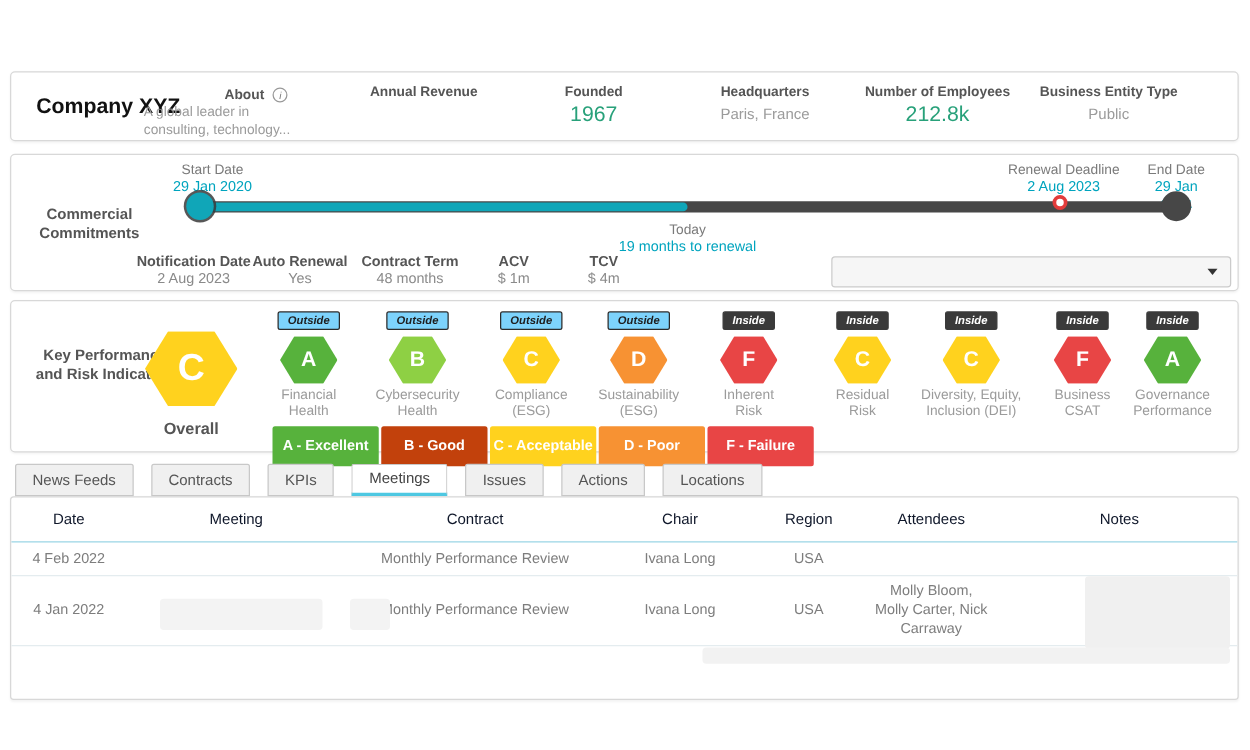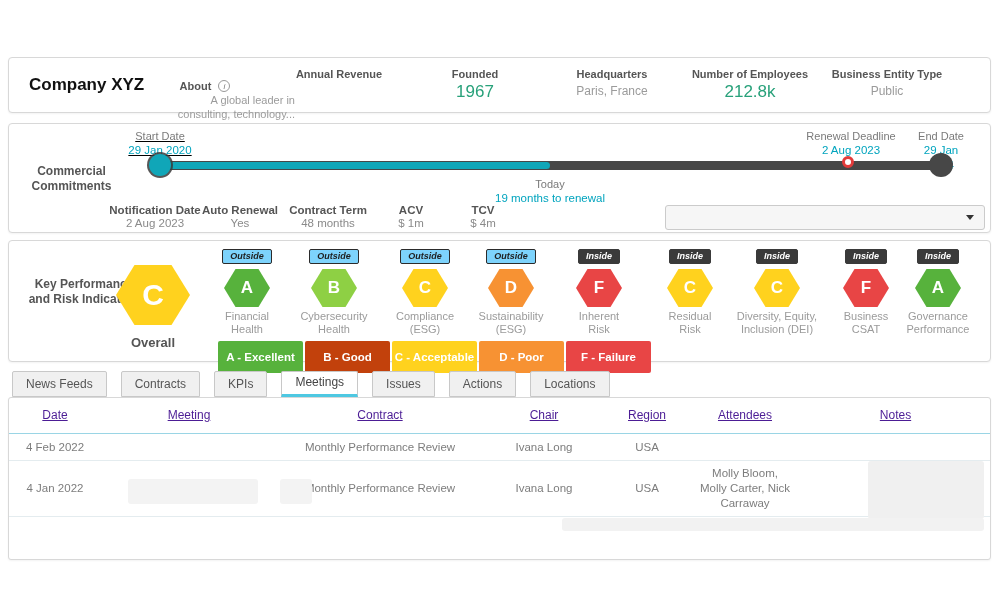--- a/index.html
+++ b/index.html
@@ -5,21 +5,21 @@
   * { margin:0; padding:0; box-sizing:border-box; }
   body { font-family:"Liberation Sans", sans-serif; background:#fff; }
   .page { position:relative; width:1000px; height:600px; background:#fff; overflow:hidden; }
 
   .card { position:absolute; background:#fff; border:1px solid #d8d8d8; border-radius:4px;
           box-shadow:0 1px 2px rgba(0,0,0,.05); }
 
   
   .header-card { left:8px; top:57px; width:983px; height:56px; }
   .company-name { position:absolute; left:20px; top:17px; font-size:17px; font-weight:bold; color:#111; }
-  .about { position:absolute; left:196px; top:22px; transform:translateX(-50%); width:180px; text-align:right; }
+  .about { position:absolute; left:196px; top:12px; transform:translateX(-50%); width:180px; text-align:left; }
   .about-top { display:flex; justify-content:center; align-items:center; gap:7px; }
   .flabel { font-size:11px; font-weight:bold; color:#555; }
   .info-icon { display:inline-flex; align-items:center; justify-content:center; width:12px; height:12px;
                border:1px solid #999; border-radius:50%; font-size:8px; color:#777; font-style:italic; cursor:pointer; }
   .about-text { margin-top:2px; font-size:11px; color:#9b9b9b; line-height:1.25; white-space:pre-line; }
   .hfield { position:absolute; top:10px; transform:translateX(-50%); text-align:center; width:170px; }
   .hfield .val-big { margin-top:2px; font-size:17px; color:#28A17A; }
   .hfield .val-small { margin-top:4px; font-size:12px; color:#9b9b9b; }
 
   
@@ -68,21 +68,21 @@
   
   .tabs { position:absolute; left:12px; top:371px; display:flex; gap:14px; }
   .tab { height:26px; line-height:24px; padding:0 13px; font-size:12px; color:#555; background:#f0f0f0;
          border:1px solid #c8c8c8; border-radius:2px 2px 0 0; cursor:pointer; }
   .tab.active { background:#fff; color:#444; border-bottom:3px solid #4EC8E2; line-height:21px; }
 
   
   .table-card { left:8px; top:397px; width:983px; height:163px; border-radius:3px; overflow:hidden; }
   .trow { display:grid; grid-template-columns:92px 176px 206px 122px 84px 112px 1fr; align-items:center; }
   .thead { height:36px; border-bottom:1px solid #9AD5E5; }
-  .thead .tcell { font-size:12px; color:#4c1d95;text-decoration:underline; }
+  .thead .tcell { font-size:12px; color:#0f172a; }
   .tcell { text-align:center; font-size:11.5px; color:#7d7d7d; line-height:1.3; white-space:pre-line; }
   .tr-data { border-bottom:1px solid #e4ecef; }
   .tr-0 { height:27px; }
   .tr-1 { height:56px; }
   .redact { position:absolute; background:#f3f3f3; border-radius:3px; }
 </style>
 </head>
 <body>
 
 <div class="page">
@@ -117,21 +117,21 @@
           <div class="flabel">Business Entity Type</div>
           <div class="val-small">Public</div>
         </div>
       </div>
   </section>
 
   <section class="card commit-card">
     <div class="section-label commit-label">Commercial
 Commitments</div>
 
-    <div class="tl-label" style="left:151px; top:5px;text-decoration:underline;">
+    <div class="tl-label" style="left:161px; top:5px;">
       <div class="l1">Start Date</div>
       <div class="l2">29 Jan 2020</div>
     </div>
     <div class="tl-label" style="left:842px; top:5px;">
       <div class="l1">Renewal Deadline</div>
       <div class="l2">2 Aug 2023</div>
     </div>
     <div class="tl-label" style="left:932px; top:5px;">
       <div class="l1">End Date</div>
       <div class="l2">29 Jan 2024</div>

